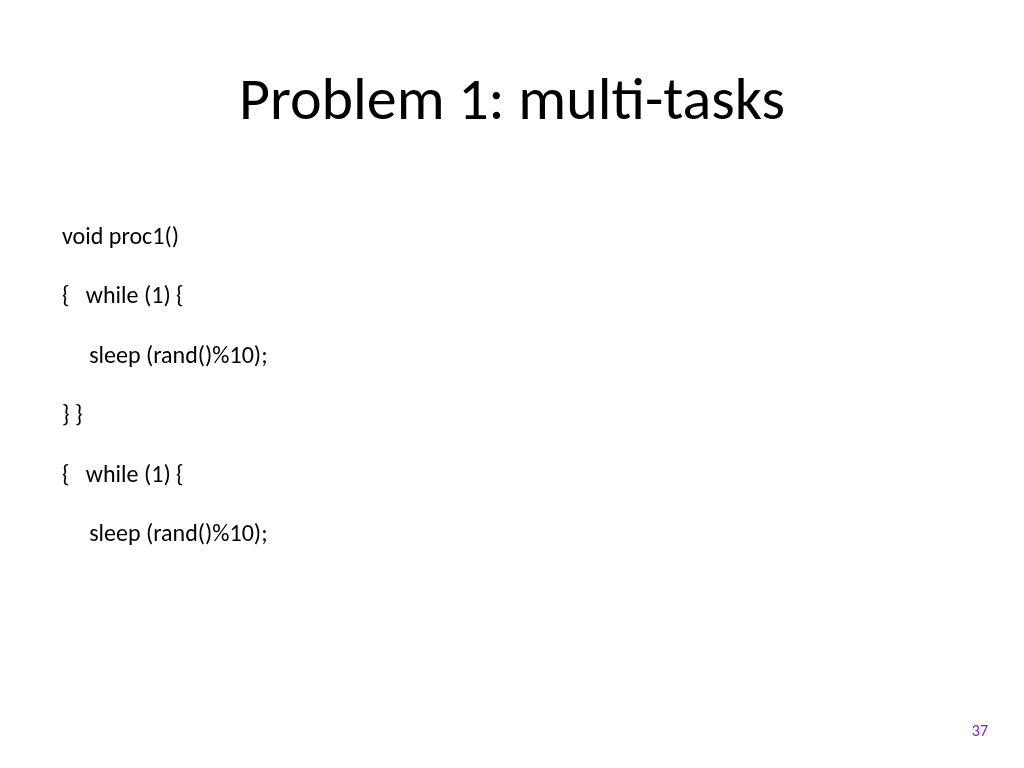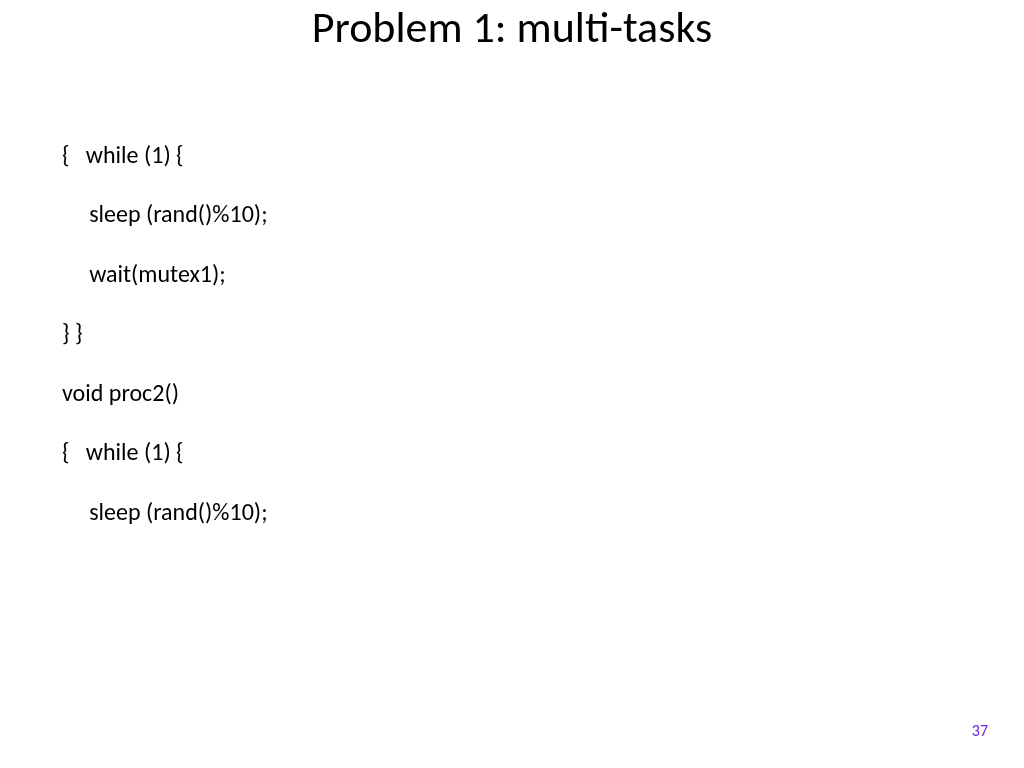--- a/index.html
+++ b/index.html
@@ -10,23 +10,24 @@
     body {
       width: 1024px;
       height: 768px;
       background: #ffffff;
       font-family: Calibri, 'Segoe UI', Arial, sans-serif;
       position: relative;
       overflow: hidden;
     }
     .slide-title {
       text-align: center;
-      font-size: 44px;
+      font-size: 60px;
       font-weight: 400;
       color: #000000;
+      padding-top: 62px;
       padding-bottom: 8px;
     }
     .code-block {
       padding-left: 62px;
       padding-top: 48px;
       font-size: 24px;
       line-height: 1.24;
       color: #000000;
       white-space: pre;
     }
@@ -37,25 +38,24 @@
       font-size: 16px;
       color: #6d28d9;
     }
   </style>
 </head>
 <body>
 
 <h1 class="slide-title">Problem 1: multi-tasks</h1>
 
 <div class="code-block">
+<div>void proc1()</div>
 <div>{   while (1) {</div>
 <div>     sleep (rand()%10);</div>
-<div>     wait(mutex1);</div>
 <div>} }</div>
-<div>void proc2()</div>
 <div>{   while (1) {</div>
 <div>     sleep (rand()%10);</div>
 
 
 
 
 
 </div>
 
 <div class="page-number">37</div>

